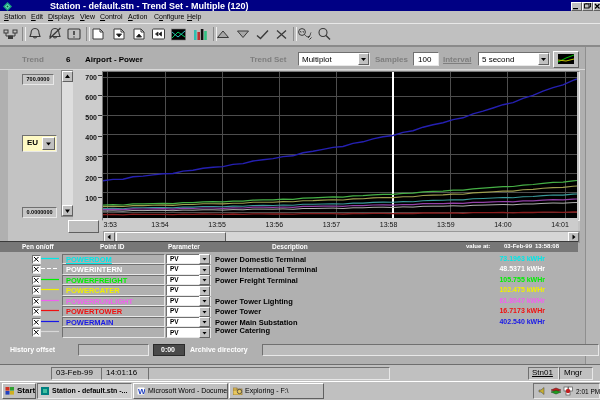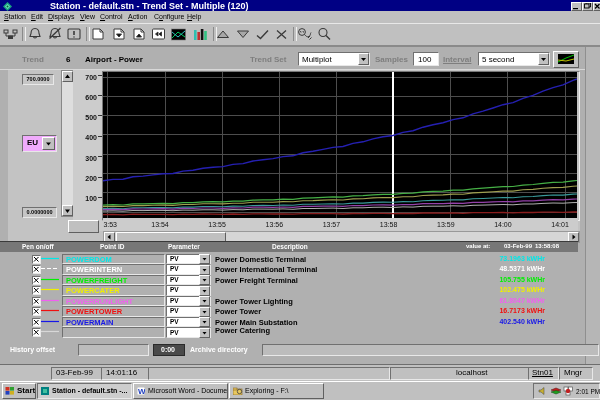--- a/index.html
+++ b/index.html
@@ -188,21 +188,21 @@
         <path d="M4 10 L12 6 L20 3" stroke="#00c000" stroke-width="1" fill="none"></path>
         <path d="M4 8 L12 9 L20 7" stroke="#c0c000" stroke-width="1" fill="none"></path>
       </svg>
 </div>
 
 <div class="abs" style="left:8px;top:70px;width:572px;height:171px;background:#c3c3c3;"></div>
 
 <div class="abs sunk" style="left:22px;top:74px;width:30px;height:9px;background:#c6c6c6;overflow:hidden;">
   <div class="b" style="font-size:5.5px;line-height:8px;text-align:center;color:#000;">700.0000</div>
     </div>
-<div class="abs sunk" style="left:22px;top:135px;width:33px;height:15px;background:#f0abfc;">
+<div class="abs sunk" style="left:22px;top:135px;width:33px;height:15px;background:#fef9c3;">
   <div class="b" style="font-size:8px;line-height:13px;padding-left:4px;color:#000;">EU</div>
   <div class="abs raise" style="right:1px;top:1px;width:11px;height:11px;background:#c0c0c0;">
         <svg width="11" height="11">
           <path d="M3 4.5 L8 4.5 L5.5 7.5 Z" fill="#000"></path>
         </svg>
       </div>
     </div>
 <div class="abs sunk" style="left:22px;top:207px;width:33px;height:9px;background:#c6c6c6;overflow:hidden;">
   <div class="b" style="font-size:5.5px;line-height:8px;text-align:center;color:#000;">0.0000000</div>
     </div>
@@ -309,21 +309,21 @@
 
 <div class="abs sunk" style="left:31.5px;top:254.5px;width:7px;height:7px;background:#fff;">
       <svg width="7" height="7">
         <path d="M1 1 L5.5 5.5 M5.5 1 L1 5.5" stroke="#000" stroke-width="1"></path>
       </svg>
     </div>
 <svg class="abs" style="left:41px;top:254.5px;" width="18" height="7">
       <line x1="0" y1="3.5" x2="18" y2="3.5" stroke="#00e8e8" stroke-width="1.2"></line>
     </svg>
 <div class="abs sunk" style="left:62px;top:253.5px;width:101px;height:8.5px;background:#b0b0b0;"></div>
-<div class="abs b" style="left:66px;top:254.7px;font-size:7.5px;color:#00e8e8;">POWERDOM</div>
+<div class="abs b" style="left:66px;top:254.7px;font-size:7.5px;color:#00e8e8;text-decoration:underline;">POWERDOM</div>
 <div class="abs sunk" style="left:166px;top:253.5px;width:43px;height:8.5px;background:#fff;"></div>
 <div class="abs b" style="left:170px;top:254.7px;font-size:6.5px;color:#000;">PV</div>
 <div class="abs raise" style="left:199px;top:254.0px;width:9px;height:8px;background:#c0c0c0;">
       <svg width="9" height="8">
         <path d="M2.5 3 L6.5 3 L4.5 5.5 Z" fill="#000"></path>
       </svg>
     </div>
 <div class="abs b" style="left:215px;top:254.7px;font-size:7.5px;color:#000;">Power Domestic Terminal</div>
 <div class="abs b" style="left:445px;top:254.7px;width:100px;text-align:right;font-size:7px;color:#00e8e8;">73.1963 kWHr</div>
 
@@ -472,21 +472,20 @@
 <div class="abs" style="left:153px;top:344px;width:30px;height:10px;background:#4a4a4a;border:1px solid #2a2a2a;"></div>
 <div class="abs b" style="left:161px;top:346px;font-size:7px;color:#fff;">0:00</div>
 <div class="abs b" style="left:190px;top:346px;font-size:7px;color:#fff;">Archive directory</div>
 <div class="abs sunk" style="left:262px;top:344px;width:335px;height:10px;background:#bcbcbc;"></div>
 
 <div class="abs" style="left:0;top:364px;width:600px;height:17px;background:#c0c0c0;border-top:1px solid #6e6e6e;"></div>
 <div class="abs sunk" style="left:2px;top:367px;width:48px;height:11px;background:#c0c0c0;font-size:8px;line-height:10px;color:#000;margin-top:16px;"><span style="padding-left:5px;"><span style="color:#c03030;">Honeywell</span></span></div>
 <div class="abs sunk" style="left:51px;top:367px;width:49px;height:11px;background:#c0c0c0;font-size:8px;line-height:10px;color:#000;"><span style="padding-left:4px;">03-Feb-99</span></div>
 <div class="abs sunk" style="left:101px;top:367px;width:46px;height:11px;background:#c0c0c0;font-size:8px;line-height:10px;color:#000;"><span style="padding-left:4px;">14:01:16</span></div>
 <div class="abs sunk" style="left:148px;top:367px;width:240px;height:11px;background:#c0c0c0;font-size:8px;line-height:10px;color:#000;"><span style="padding-left:0px;"></span></div>
-<div class="abs sunk" style="left:390px;top:367px;width:137px;height:11px;background:#c0c0c0;font-size:8px;line-height:10px;color:#000;"><span style="padding-left:0px;"><span style="padding-left:65px;">localhost</span></span></div>
 <div class="abs sunk" style="left:528px;top:367px;width:29px;height:11px;background:#c0c0c0;font-size:8px;line-height:10px;color:#000;"><span style="padding-left:0px;text-decoration:underline;"><span style="padding-left:3px;">Stn01</span></span></div>
 <div class="abs sunk" style="left:559px;top:367px;width:32px;height:11px;background:#c0c0c0;font-size:8px;line-height:10px;color:#000;"><span style="padding-left:0px;"><span style="padding-left:4px;">Mngr</span></span></div>
 
 <div class="abs" style="left:0;top:381px;width:600px;height:19px;background:#c0c0c0;border-top:1px solid #fff;"></div>
 <div class="abs raise" style="left:2px;top:383px;width:32px;height:14px;background:#c0c0c0;">
 <svg class="abs" style="left:2px;top:2px;" width="10" height="10">
         <g>
           <rect x="0.5" y="1" width="4" height="3.6" fill="#d03020"></rect>
           <rect x="5" y="1" width="4" height="3.6" fill="#30a030"></rect>
           <rect x="0.5" y="5" width="4" height="3.6" fill="#2040c0"></rect>

